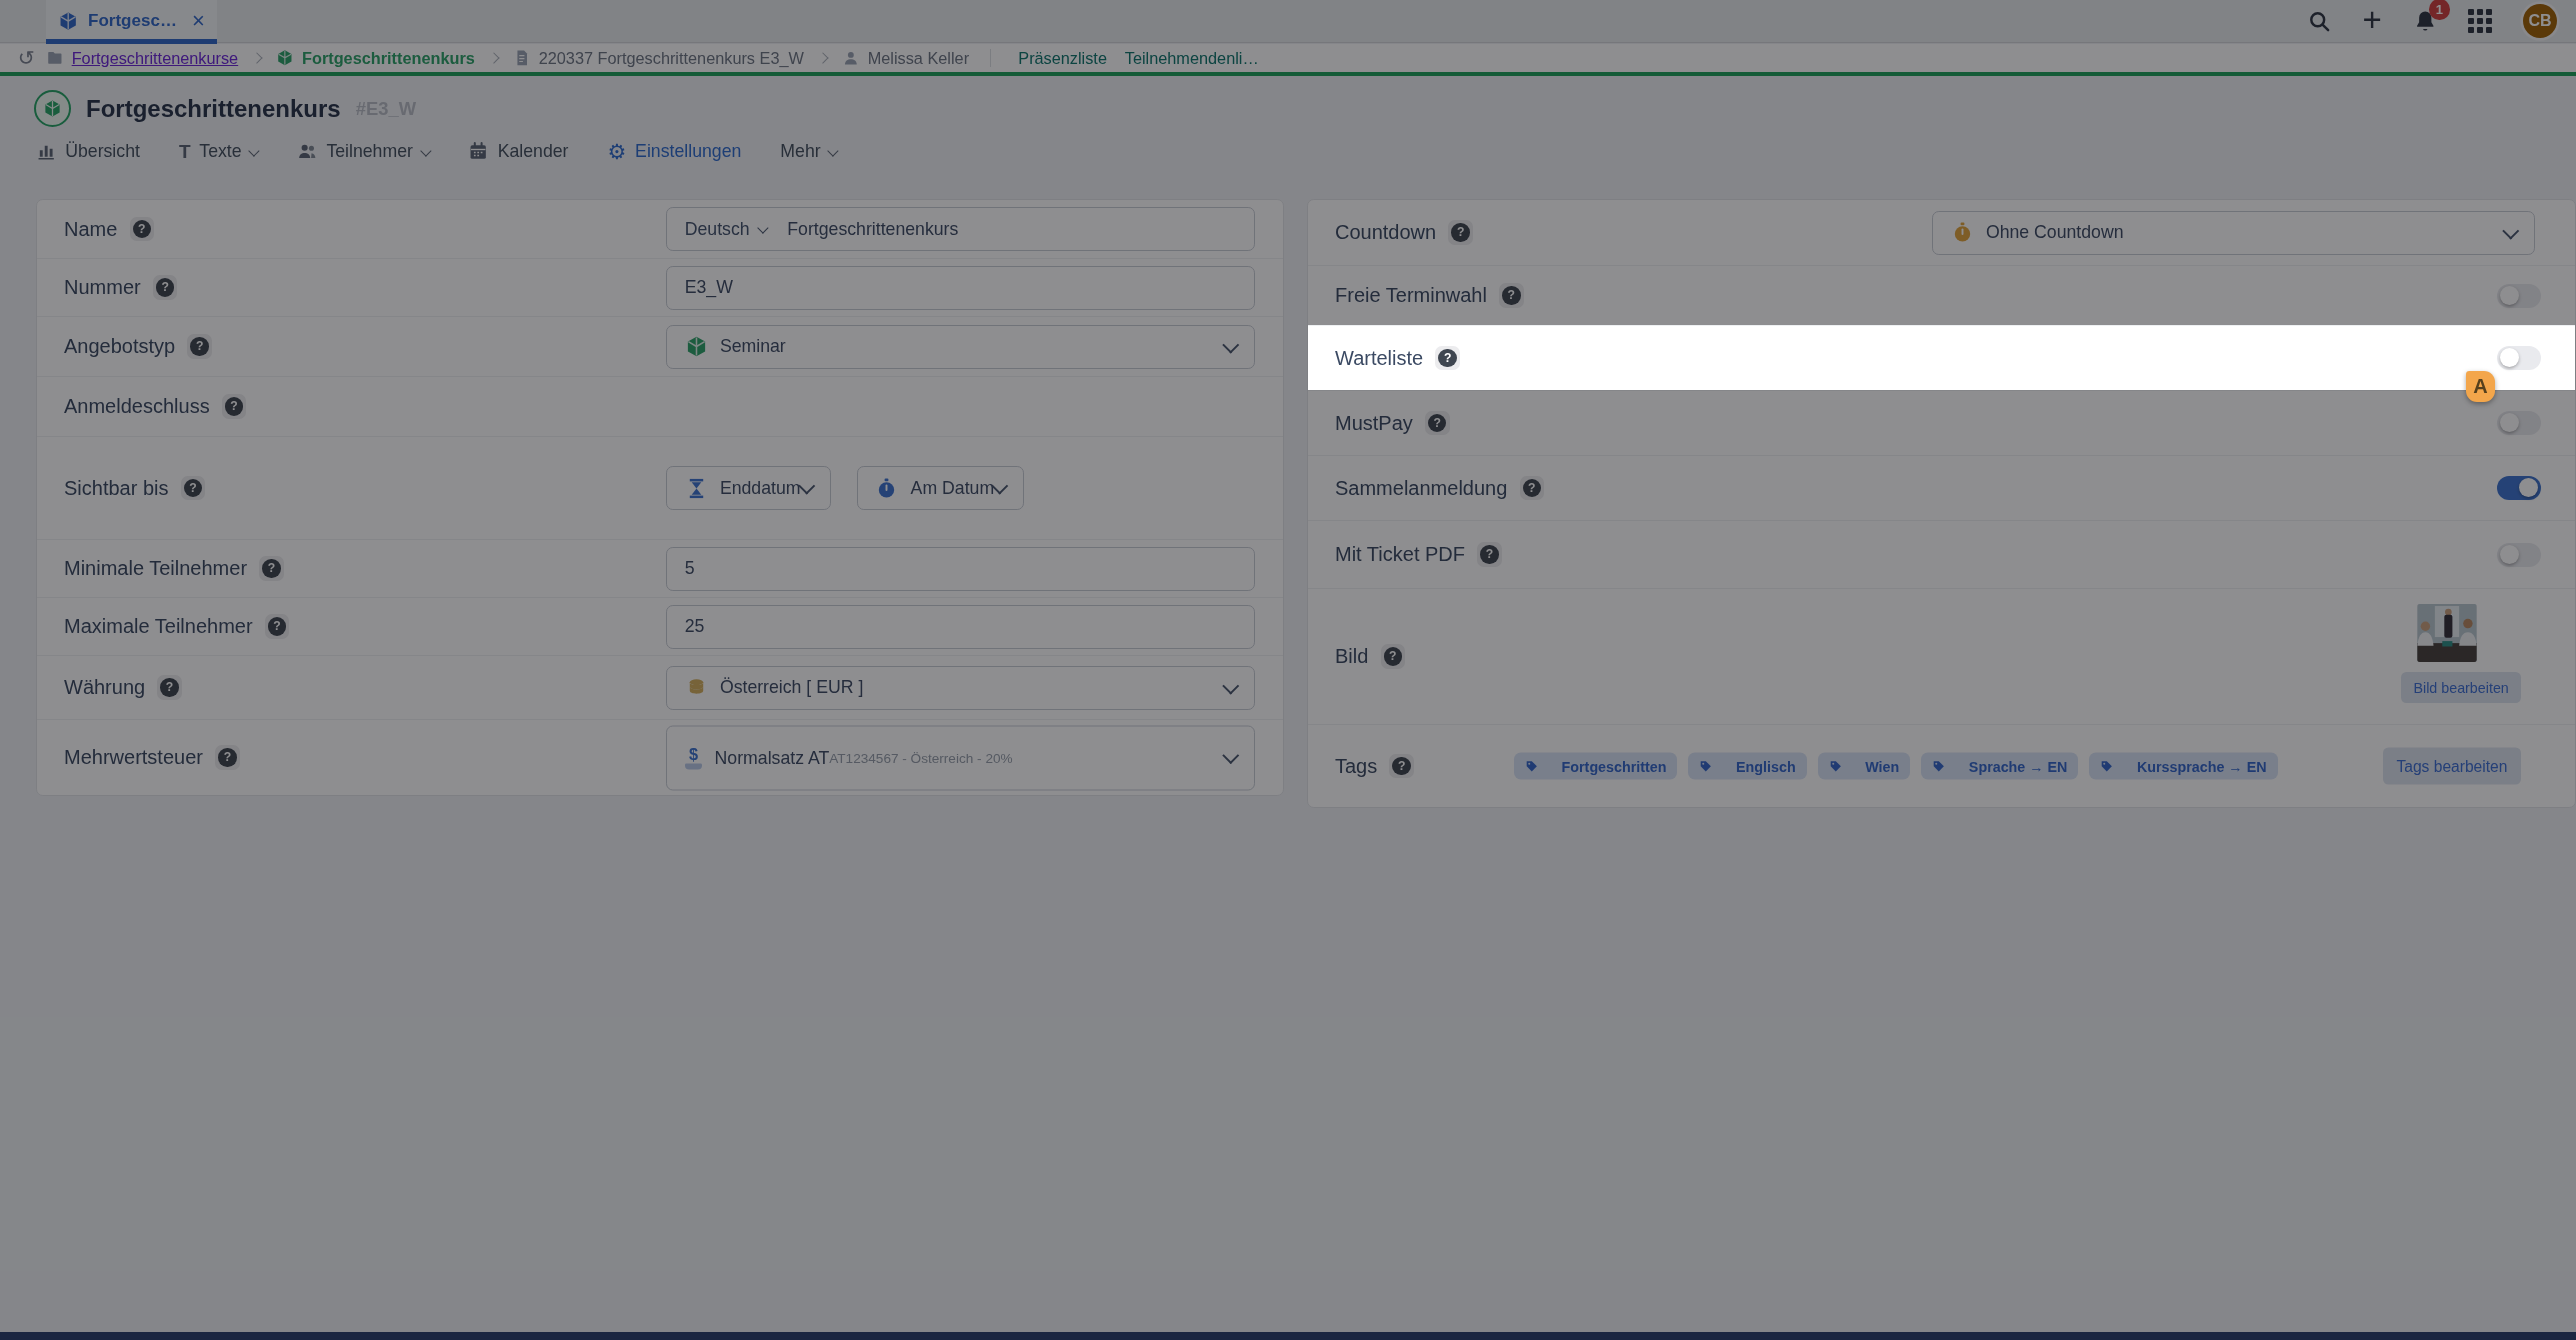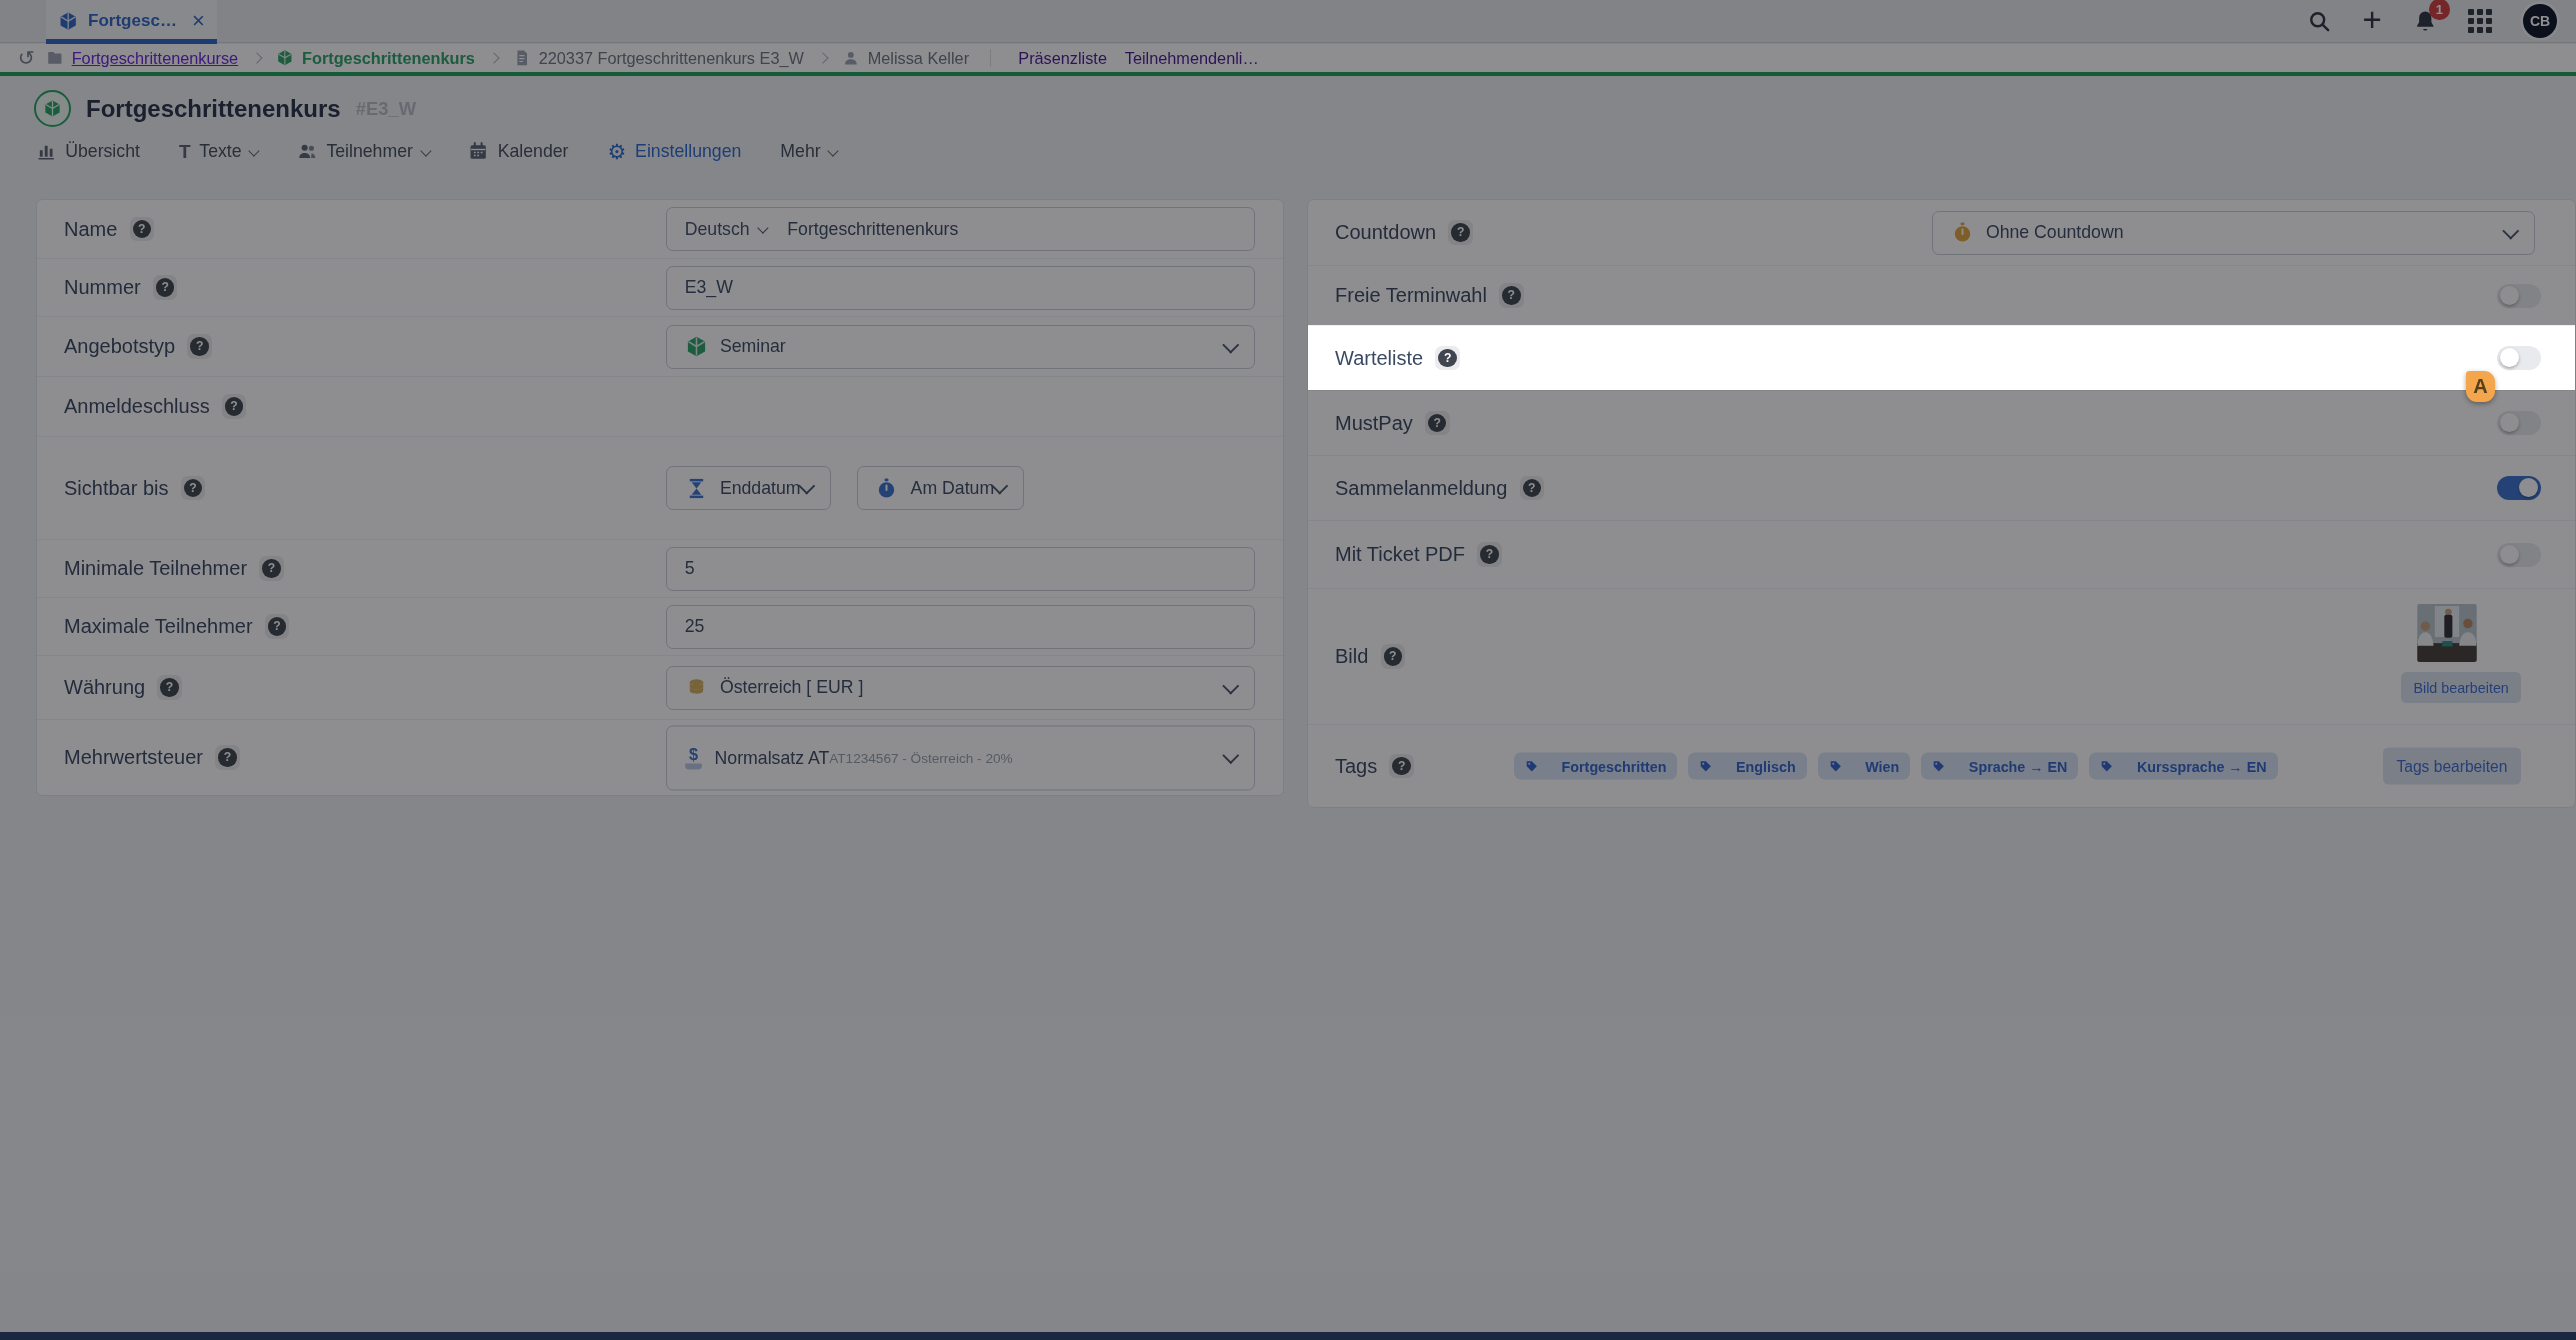--- a/index.html
+++ b/index.html
@@ -18,37 +18,37 @@
 
   .topbar{position:absolute;right:19px;top:0;height:42px;display:flex;align-items:center;gap:31px;}
   .icon-btn{color:#2f3744;display:flex;align-items:center;cursor:pointer;}
   .icon-btn svg{width:24.5px;height:24.5px;}
   .plus{font-size:33px;font-weight:500;color:#2f3744;line-height:1;margin-top:-2.7px;}
   .bell-wrap{position:relative;}
   .badge{position:absolute;top:-9.5px;right:-12.2px;min-width:20.4px;height:20.4px;border-radius:10.2px;background:#cf3f3f;
          color:#fff;font-size:13px;font-weight:700;display:flex;align-items:center;justify-content:center;padding:0 2.7px;box-sizing:border-box;}
   .grid-icon{display:grid;grid-template-columns:repeat(3,6.1px);grid-auto-rows:6.1px;gap:2.7px;}
   .grid-icon i{background:#2f3744;border-radius:1px;}
-  .avatar{width:34px;height:34px;border-radius:50%;background:#0f172a;color:#fff;font-size:14px;font-weight:700;
+  .avatar{width:34px;height:34px;border-radius:50%;background:#a16207;color:#fff;font-size:16px;font-weight:700;
           display:flex;align-items:center;justify-content:center;box-shadow:0 0 0 2.7px rgba(255,255,255,.55);cursor:pointer;}
 
   
   .crumbs{position:absolute;top:44px;left:0;right:0;height:28.6px;background:#fff;display:flex;align-items:center;
           padding:0 17.7px;gap:11px;font-size:16.3px;}
   .history{color:#7b8290;font-size:20.4px;line-height:1;cursor:pointer;}
   .crumb{display:flex;align-items:center;gap:8.2px;cursor:pointer;}
   .crumb svg{width:17.7px;height:17.7px;flex:none;}
   .c-gray{color:#9aa3b3;}
   .c-link{color:#6d28d9;text-decoration:underline;font-weight:500;}
   .c-green{color:#2ea36a;font-weight:600;}
   .c-muted{color:#6e7684;}
   .sep{width:6.8px;height:6.8px;border-right:1.7px solid #aab0ba;border-top:1.7px solid #aab0ba;
        transform:rotate(45deg);margin:0 4.1px;flex:none;}
   .cdivider{width:1.4px;height:17.7px;background:#dddfe4;margin:0 9.5px;}
-  .paction{display:flex;align-items:center;gap:6.8px;color:#4c1d95;cursor:pointer;}
+  .paction{display:flex;align-items:center;gap:6.8px;color:#0f766e;cursor:pointer;}
 
   .green-line{position:absolute;top:72px;left:0;right:0;height:4.1px;background:#1fa15c;}
 
   
   .page-head{position:absolute;top:90px;left:34px;display:flex;align-items:center;gap:15px;}
   .course-badge{width:37px;height:37px;border-radius:50%;border:2px solid #27a567;background:#eef9f3;
                 display:flex;align-items:center;justify-content:center;box-sizing:border-box;}
   .course-badge svg{width:19px;height:19px;color:#27a567;}
   .page-title{font-size:24px;font-weight:700;color:#29354b;}
   .page-code{font-size:18.4px;color:#b9bdc6;font-weight:600;}

